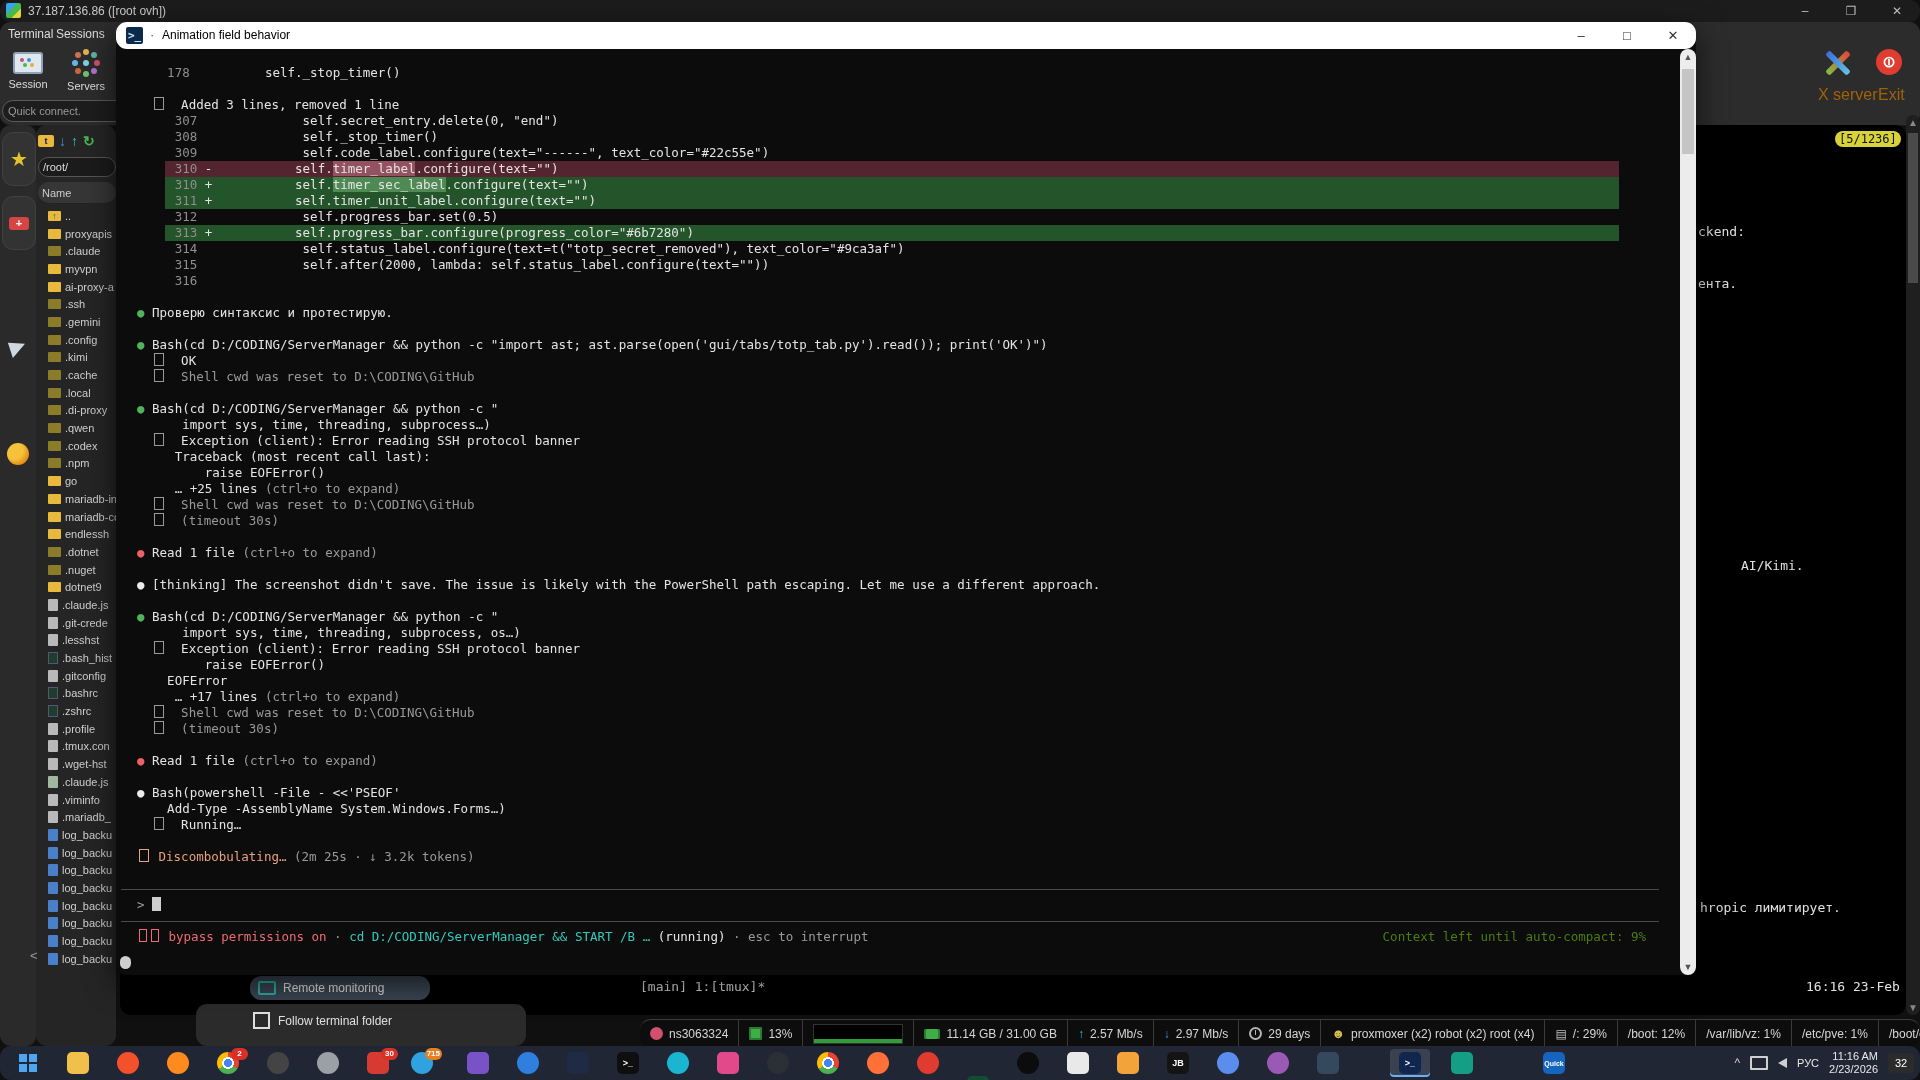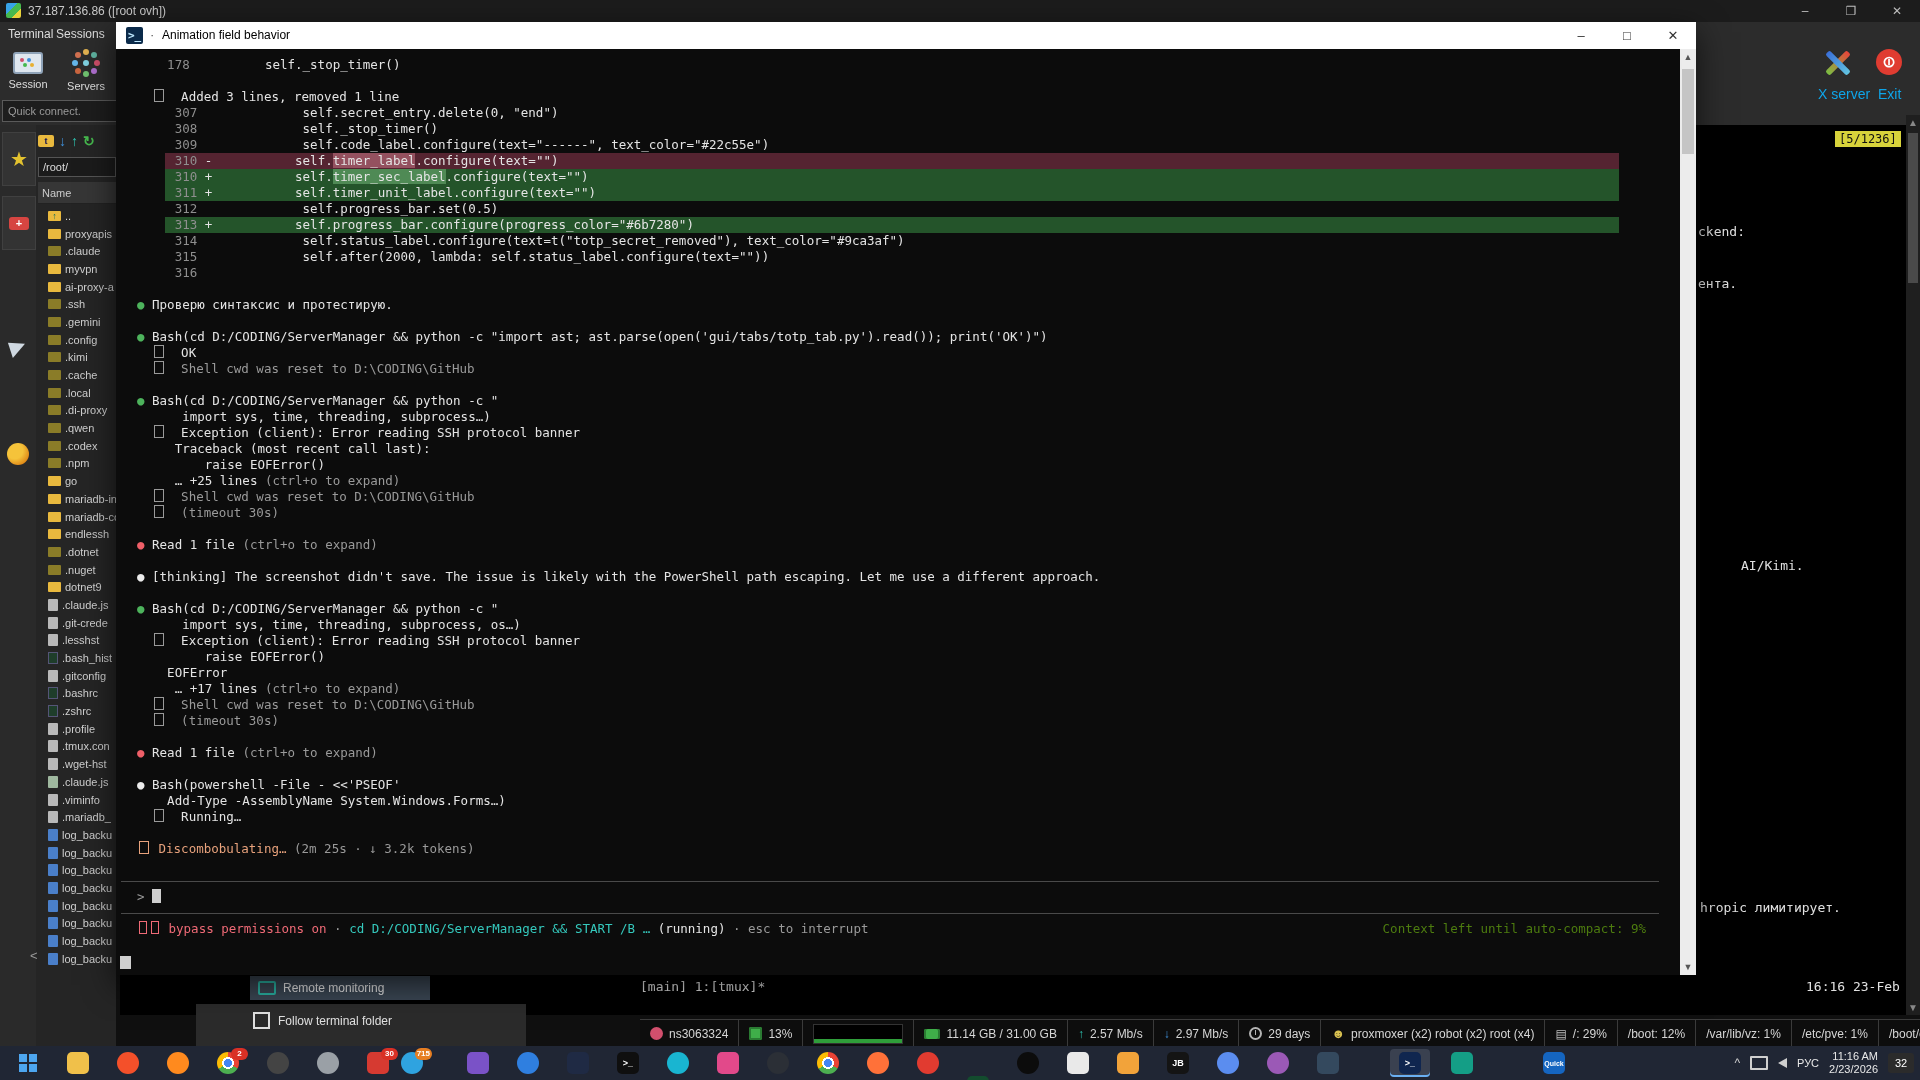--- a/index.html
+++ b/index.html
@@ -1,18 +1,18 @@
 <!DOCTYPE html>
 <html><head>
 <meta charset="utf-8">
 <style>
   html,body{margin:0;padding:0;background:#000;}
   .screen{position:relative;width:1920px;height:1080px;overflow:hidden;background:#101010;
           font-family:"Liberation Sans",sans-serif;-webkit-font-smoothing:antialiased;}
-  .abs{position:absolute;}
+  .abs{position:absolute;border-radius:11px;}
 
   
   .main-titlebar{left:0;top:0;width:1920px;height:22px;background:#1c1c1c;color:#c9c9c9;font-size:12px;}
   .main-logo{left:6px;top:3px;width:15px;height:15px;border-radius:2px;
     background:linear-gradient(135deg,#37a3e8 0 40%,#46b94e 40% 70%,#e8d23a 70% 100%);}
   .main-title{left:28px;top:4px;white-space:nowrap;}
   .winbtn{top:0;width:46px;height:22px;display:flex;align-items:center;justify-content:center;color:#bdbdbd;font-size:12px;}
 
   
   .header-strip{left:0;top:22px;width:1920px;height:103px;background:#2c2c2c;border-bottom:1px solid #1a1a1a;}
@@ -61,31 +61,31 @@
   .main-scrollbar .thumb{position:absolute;left:2px;top:18px;width:10px;height:150px;background:#4a4a4a;}
   .main-scrollbar .arrow{position:absolute;left:0;width:14px;text-align:center;color:#888;font-size:10px;}
 
   
   .xs-icon{left:1822px;top:48px;width:30px;height:30px;position:absolute;}
   .xs-icon i{position:absolute;left:13px;top:0;width:6px;height:30px;border-radius:2px;}
   .xs-icon i:nth-child(1){transform:rotate(45deg);background:linear-gradient(#e8443a,#7bc043);}
   .xs-icon i:nth-child(2){transform:rotate(-45deg);background:linear-gradient(#3a6fd8,#62c4e0);}
   .exit-icon{left:1876px;top:49px;width:26px;height:26px;border-radius:50%;background:#e03c31;color:#fff;
      display:flex;align-items:center;justify-content:center;font-size:14px;font-weight:bold;}
-  .hdr-label{top:86px;color:#0ea5e9;font-size:14px;}
+  .hdr-label{top:86px;color:#a16207;font-size:16px;}
 
   
   .popup{left:116px;top:22px;width:1580px;height:953px;background:#0c0c0c;box-shadow:0 10px 30px rgba(0,0,0,.65);}
   .popup-titlebar{left:0;top:0;width:1580px;height:27px;background:#ffffff;color:#111;}
   .ps-icon{left:10px;top:5px;width:17px;height:17px;background:#0b2a4a;border-radius:2px;color:#bfe9ff;
      font:bold 11px/17px "DejaVu Sans Mono",monospace;text-align:center;}
   .pt-dot{left:34px;top:5px;color:#555;font-size:13px;}
   .pt-title{left:46px;top:6px;font-size:12px;color:#000;white-space:nowrap;}
   .pwb{top:0;width:46px;height:27px;display:flex;align-items:center;justify-content:center;color:#333;font-size:13px;}
-  .popup-body{left:0;top:27px;width:1564px;height:926px;background:#0c0c0c;overflow:hidden;padding:8px 0 0 21px;box-sizing:border-box;}
+  .popup-body{left:0;top:27px;width:1564px;height:926px;background:#0c0c0c;overflow:hidden;padding:16px 0 0 21px;box-sizing:border-box;}
   .popup-scrollbar{left:1564px;top:27px;width:16px;height:926px;background:#ececec;}
   .popup-scrollbar .thumb{position:absolute;left:2px;top:20px;width:12px;height:85px;background:#c5c5c5;}
   .popup-scrollbar .sarr{position:absolute;left:0;width:16px;text-align:center;color:#555;font-size:9px;}
 
   
   .tl{height:16px;white-space:pre;position:relative;font:12.5px/16px "DejaVu Sans Mono",monospace;color:#e4e4e4;}
   .tl.del{background-image:linear-gradient(90deg,transparent 0,transparent 28px,#552431 28px,#552431 1482px,transparent 1482px);}
   .tl.add{background-image:linear-gradient(90deg,transparent 0,transparent 28px,#24542a 28px,#24542a 1482px,transparent 1482px);}
   .tl.hrline::before{content:"";position:absolute;left:-16px;width:1538px;top:8px;border-top:1px solid #4a4a4a;}
   .tl .rt{position:absolute;right:34px;top:0;}
@@ -552,21 +552,21 @@
         <div class="tapp" style="left: 258px;">
           <span class="tglyph round" style="background: rgb(68, 68, 68);"></span>
         </div>
         <div class="tapp" style="left: 308px;">
           <span class="tglyph round" style="background: rgb(154, 160, 166);"></span>
         </div>
         <div class="tapp" style="left: 358px;">
           <span class="tglyph" style="background: rgb(214, 58, 49);"></span>
           <span class="tbadge" style="background: rgb(217, 48, 37);">30</span>
         </div>
-        <div class="tapp" style="left: 392px;">
+        <div class="tapp" style="left: 402px;">
           <span class="tglyph round" style="background: rgb(47, 163, 224);"></span>
           <span class="tbadge" style="background: rgb(230, 126, 34);">715</span>
         </div>
         <div class="tapp" style="left: 458px;">
           <span class="tglyph" style="background: rgb(122, 82, 199);"></span>
         </div>
         <div class="tapp" style="left: 508px;">
           <span class="tglyph round" style="background: rgb(47, 127, 224);"></span>
         </div>
         <div class="tapp" style="left: 558px;">

